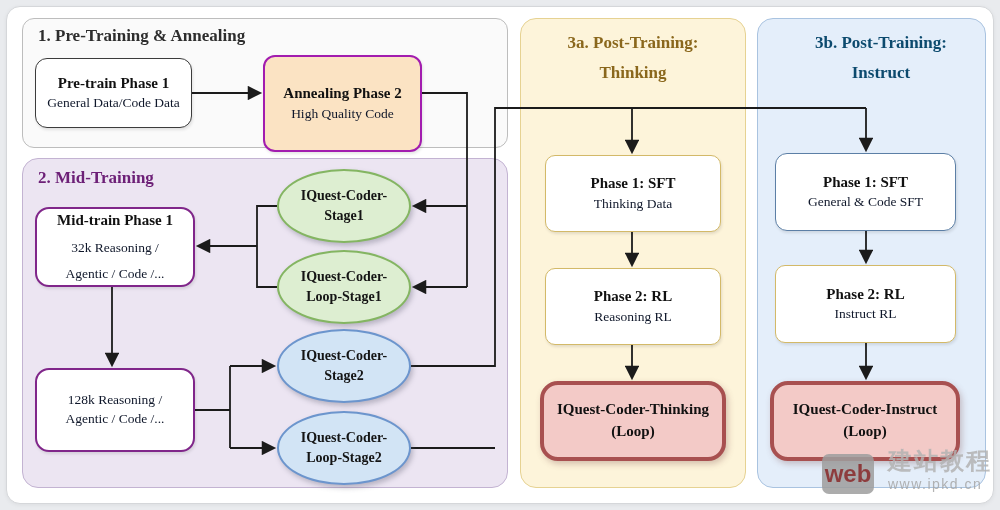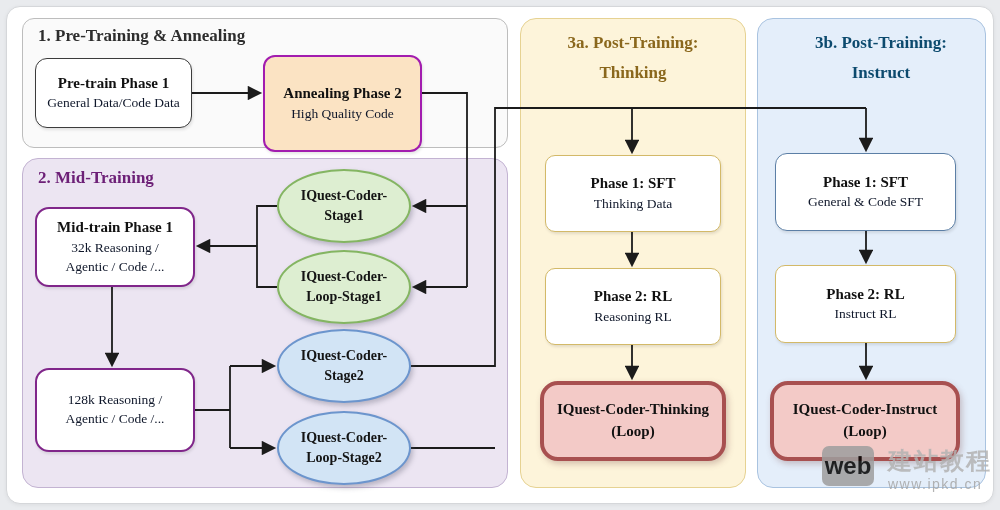--- a/index.html
+++ b/index.html
@@ -14,40 +14,40 @@
   #s1t{left:38px;top:26px;}
   #s2t{left:38px;top:168px;color:#6d2077;text-align:center;}
   .sec-title2{position:absolute;font-weight:bold;font-size:17px;text-align:center;line-height:30px;}
   #s3at{left:520px;top:28px;width:226px;color:#8a671c;}
   #s3bt{left:757px;top:28px;width:248px;color:#0c4a6e;}
   .node{position:absolute;background:#fff;border:1.6px solid #3c3c3c;border-radius:12px;box-sizing:border-box;display:flex;flex-direction:column;justify-content:center;align-items:center;text-align:center;z-index:3;box-shadow:1px 2px 3px rgba(0,0,0,.10);}
   .nt{font-weight:bold;font-size:15px;color:#111;line-height:1.45;}
   .ns{font-size:13.5px;color:#0f172a;line-height:1.4;}
   #n-pretrain{left:35px;top:58px;width:157px;height:70px;}
   #n-anneal{left:263px;top:55px;width:159px;height:97px;background:#fbe3c3;border:2px solid #a21caf;}
-  #n-mid1{left:35px;top:207px;width:160px;height:80px;border:2px solid #80268a;border-radius:14px;}
+  #n-mid1{left:35px;top:207px;width:160px;height:80px;border:2px solid #80268a;border-radius:14px;gap:7px;}
   #n-mid2{left:35px;top:368px;width:160px;height:84px;border:2px solid #80268a;border-radius:14px;}
   #n-tsft{left:545px;top:155px;width:176px;height:77px;border:1.8px solid #d3b968;border-radius:10px;}
   #n-trl{left:545px;top:268px;width:176px;height:77px;border:1.8px solid #d3b968;border-radius:10px;}
   #n-isft{left:775px;top:153px;width:181px;height:78px;border:1.8px solid #5c7fa6;border-radius:12px;}
   #n-irl{left:775px;top:265px;width:181px;height:78px;border:1.8px solid #d3b968;border-radius:10px;}
   .final{background:#f3cac7 !important;border:4.5px solid #a85050 !important;border-radius:18px !important;box-shadow:2px 3px 6px rgba(120,70,70,.30)!important;}
   #n-tfinal{left:540px;top:381px;width:186px;height:80px;}
   #n-ifinal{left:770px;top:381px;width:190px;height:80px;}
   .ellipse{position:absolute;width:134px;height:74px;border-radius:50%;box-sizing:border-box;display:flex;flex-direction:column;justify-content:center;align-items:center;text-align:center;z-index:3;box-shadow:2px 3px 5px rgba(90,90,110,.35);}
   .ellipse .et{font-weight:bold;font-size:14px;color:#141414;line-height:1.4;}
   .green{background:#ddeed1;border:2.5px solid #84b562;}
   .blue{background:#d2e4f5;border:2.5px solid #6c95cd;}
   #e-s1{left:277px;top:169px;}
   #e-ls1{left:277px;top:250px;}
   #e-s2{left:277px;top:329px;}
   #e-ls2{left:277px;top:411px;}
   #wires{position:absolute;left:0;top:0;width:1000px;height:510px;z-index:2;pointer-events:none;}
   #wm{position:absolute;right:8px;top:446px;z-index:6;display:flex;align-items:flex-start;opacity:.85;}
-  #wm-badge{width:52px;height:40px;background:#9e9e9e;border-radius:7px;color:#000000;font-family:"Liberation Sans","DejaVu Sans",sans-serif;font-weight:bold;font-size:24px;display:flex;align-items:center;justify-content:center;}
+  #wm-badge{width:52px;height:40px;background:#9e9e9e;border-radius:7px;color:#7f1d1d;font-family:"Liberation Sans","DejaVu Sans",sans-serif;font-weight:bold;font-size:24px;display:flex;align-items:center;justify-content:center;margin-top:8px;}
   #wm-text{margin-left:14px;}
   #wm-cn{font-weight:bold;font-size:24px;color:#b3b3b3;letter-spacing:2px;line-height:30px;}
   #wm-url{font-family:"Liberation Sans","DejaVu Sans",sans-serif;font-size:14px;color:#a6a6a6;letter-spacing:1.5px;}
 </style>
 </head>
 <body>
 
 <div id="card"></div>
 
 <div class="panel" id="s1"></div>

